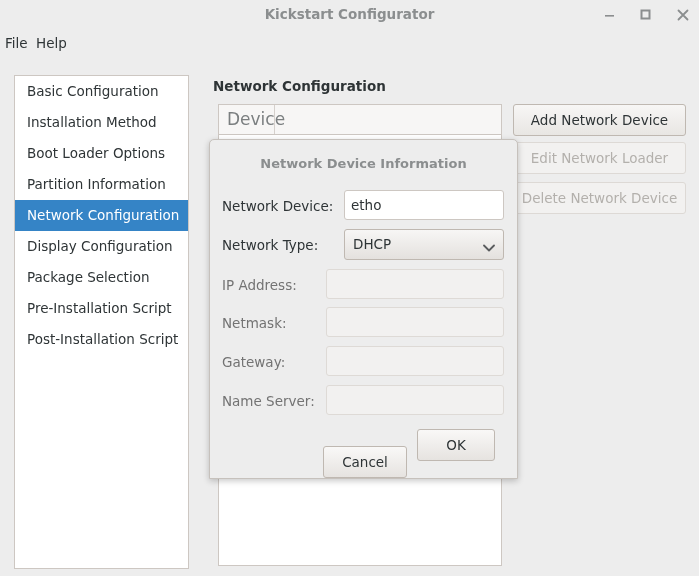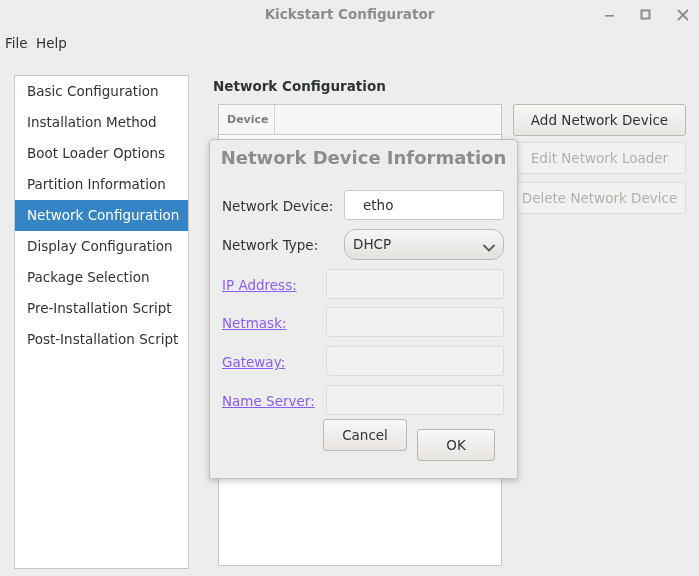--- a/index.html
+++ b/index.html
@@ -120,22 +120,22 @@
     display: flex;
     height: 30px;
     background: #f7f6f5;
     border-bottom: 1px solid #cdc7c2;
     box-sizing: border-box;
   }
   .th {
     height: 29px;
     line-height: 29px;
     padding-left: 8px;
-    font-size: 11px;
-    font-weight: bold;
+    font-size: 17px;
+    font-weight: normal;
     color: #7b7f80;
     box-sizing: border-box;
     white-space: nowrap;
     user-select: none;
   }
   #th-device { width: 56px; border-right: 1px solid #d5d0cc; }
   #th-type   { flex: 1; }
   #net-tbody { height: 430px; background: #ffffff; }
 
   
@@ -170,65 +170,65 @@
     left: 209px; top: 139px;
     width: 309px; height: 340px;
     background: #ededed;
     border: 1px solid #c6c1bc;
     border-radius: 5px 5px 0 0;
     box-sizing: border-box;
     box-shadow: 0 2px 6px rgba(0,0,0,0.22);
   }
   #dialog-title {
     position: absolute;
-    left: 0; top: 7px;
+    left: 0; top: 16px;
     width: 307px;
     text-align: center;
-    font-size: 18px;
+    font-size: 13px;
     font-weight: bold;
     color: #8b8e8f;
     user-select: none;
   }
   .dlg-label {
     position: absolute;
     font-size: 13.5px;
     color: #2e3436;
     white-space: nowrap;
     user-select: none;
   }
-  .dlg-label.dim { color: #8b5cf6; text-decoration: underline; }
+  .dlg-label.dim { color: #737373; }
 
   .dlg-field {
     position: absolute;
     height: 30px;
     border: 1px solid #cdc7c2;
     border-radius: 3px;
     box-sizing: border-box;
     background: #ffffff;
     font-family: "DejaVu Sans", "Liberation Sans", sans-serif;
     font-size: 13.5px;
     color: #2e3436;
-    padding: 0 18px;
+    padding: 0 6px;
     outline: none;
   }
   .dlg-field.dim {
     background: #f2f1f0;
     border-color: #dedad6;
     color: #b0aeab;
   }
 
   #f-device { left: 344px; top: 190px; width: 160px; }
 
   
   #f-type {
     position: absolute;
     left: 344px; top: 229px;
     width: 160px; height: 31px;
     border: 1px solid #bfb8b1;
-    border-radius: 12px;
+    border-radius: 3px;
     box-sizing: border-box;
     background: linear-gradient(to bottom, #f7f6f5 0%, #e4e1de 100%);
     cursor: default;
     user-select: none;
   }
   #f-type-value {
     position: absolute;
     left: 8px; top: 0;
     line-height: 29px;
     font-size: 13.5px;
@@ -251,21 +251,21 @@
     border-radius: 3px;
     box-sizing: border-box;
     text-align: center;
     line-height: 30px;
     font-size: 13.5px;
     color: #2e3436;
     background: linear-gradient(to bottom, #f9f8f7 0%, #e6e3e0 100%);
     cursor: default;
     user-select: none;
   }
-  #btn-cancel { left: 323px; top: 419px; width: 84px; }
+  #btn-cancel { left: 323px; top: 446px; width: 84px; }
   #btn-ok     { left: 417px; top: 429px; width: 78px; }
 </style>
 </head>
 <body>
 
 <div id="titlebar">
   <div id="title-text">Kickstart Configurator</div>
 
   <div class="wbtn" id="btn-min">
     <svg width="11" height="9" viewBox="0 0 11 9">

